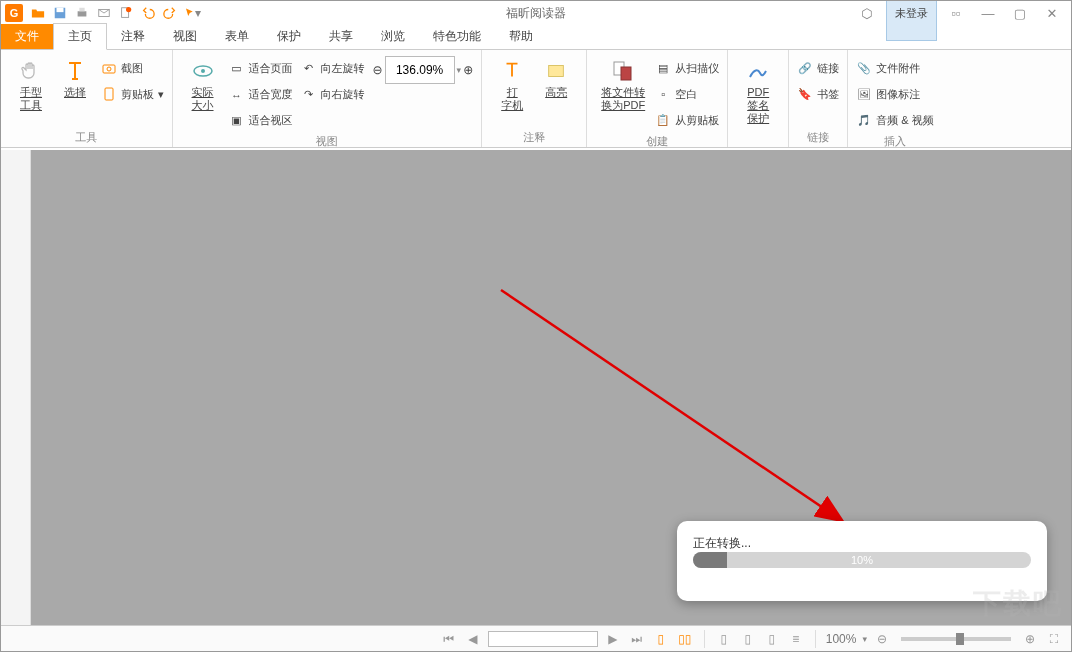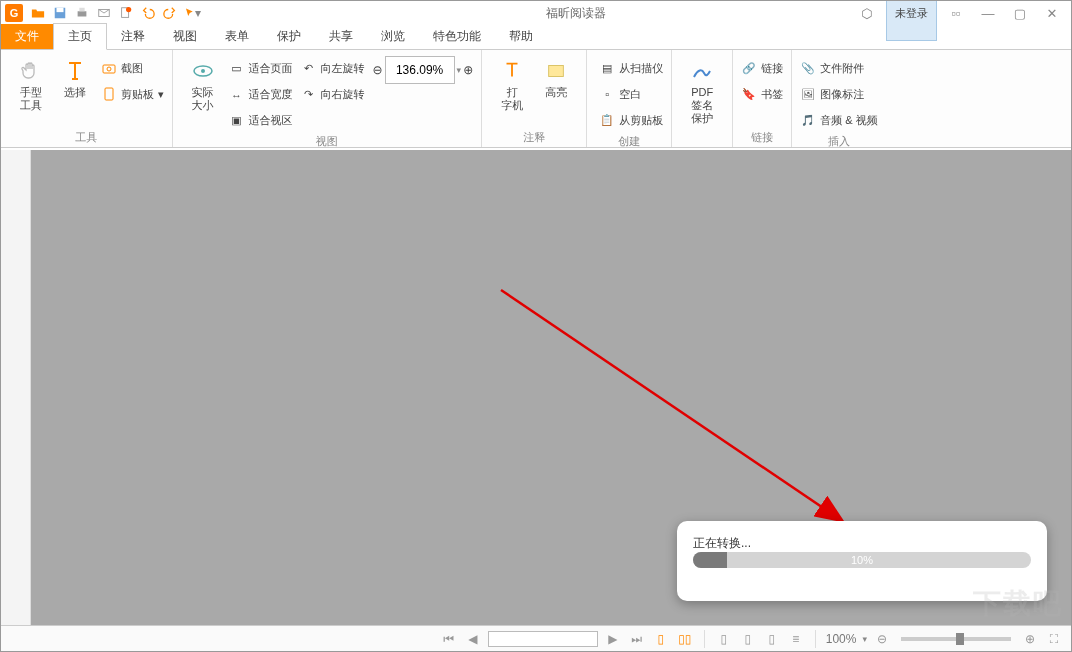--- a/index.html
+++ b/index.html
@@ -3,21 +3,21 @@
 <meta charset="utf-8">
 <style>
 * { margin:0; padding:0; box-sizing:border-box; font-family:"Microsoft YaHei","Segoe UI",sans-serif; }
 body { width:1072px; height:652px; background:#fff; border:1px solid #999; position:relative; overflow:hidden; font-size:12px; color:#444; }
 
 
 .titlebar { height:24px; background:#fff; display:flex; align-items:center; position:relative; }
 .app-logo { width:18px; height:18px; background:#ff7a00; color:#fff; font-weight:bold; font-size:11px; display:flex; align-items:center; justify-content:center; margin:0 4px; border-radius:2px; }
 .qat-icon { width:18px; height:18px; margin:0 2px; display:flex; align-items:center; justify-content:center; color:#888; cursor:pointer; }
 .qat-icon svg { width:14px; height:14px; }
-.app-title { position:absolute; left:50%; transform:translateX(-50%); color:#666; font-size:12px;margin-left:40px; }
+.app-title { position:absolute; left:50%; transform:translateX(-50%); color:#666; font-size:12px; }
 .right-ctrls { position:absolute; right:6px; display:flex; align-items:center; gap:6px; }
 .right-ctrls .ctrl { width:26px; height:18px; display:flex; align-items:center; justify-content:center; color:#888; cursor:pointer; font-size:13px; }
 .login-btn { background:#d9e9f7; border:1px solid #a7c9e6; padding:19px 8px; font-size:11px; cursor:pointer; }
 
 
 .tabs { height:25px; display:flex; align-items:flex-end; border-bottom:1px solid #ccc; position:relative; }
 .tab { padding:4px 14px; font-size:12px; cursor:pointer; }
 .tab.file { background:#ff8a00; color:#fff; }
 .tab.active { background:#fff; border:1px solid #ccc; border-bottom:1px solid #fff; margin-bottom:-1px; }
 .tabs-right { position:absolute; right:6px; display:flex; align-items:center; gap:4px; }
@@ -26,21 +26,21 @@
 .search-icon { width:20px; height:18px; display:flex; align-items:center; justify-content:center; color:#4a88cf; cursor:pointer; }
 .nav-arrow { width:16px; color:#bbb; cursor:pointer; text-align:center; }
 
 
 .ribbon { height:98px; background:#fdfdfd; border-bottom:1px solid #ccc; display:flex; }
 .rgroup { border-right:1px solid #ddd; padding:4px 8px 0; display:flex; flex-direction:column; }
 .rgroup .items { flex:1; display:flex; align-items:flex-start; }
 .rgroup .gname { text-align:center; font-size:11px; color:#888; padding:2px 0; }
 .bigbtn { display:flex; flex-direction:column; align-items:center; justify-content:flex-start; width:44px; padding-top:4px; cursor:pointer; }
 .bigbtn .ico { width:26px; height:26px; display:flex; align-items:center; justify-content:center; }
-.bigbtn .lbl { font-size:11px; text-align:center; line-height:1.2; margin-top:2px; }
+.bigbtn .lbl { font-size:11px; text-align:center; line-height:1.2; margin-top:2px;text-decoration:underline; }
 .smallrow { display:flex; align-items:center; height:24px; cursor:pointer; font-size:11px; gap:4px; white-space:nowrap; }
 .smallrow .si { width:16px; height:16px; display:flex; align-items:center; justify-content:center; }
 .stack { display:flex; flex-direction:column; gap:2px; padding-top:2px; }
 .zoom-box { display:flex; align-items:center; gap:2px; }
 .zoom-input { width:70px; height:28px; border:1px solid #bbb; text-align:center; font-size:12px; background:#fff; }
 
 
 .main { position:absolute; top:149px; left:0; right:0; bottom:26px; display:flex; }
 .leftbar { width:30px; background:#f4f4f4; border-right:1px solid #ddd; }
 .canvas { flex:1; background:#a9a9a9; position:relative; }
@@ -249,20 +249,30 @@
             </svg>
           </div>
       <div class="lbl">高亮</div>
     </div>
   </div>
   <div class="gname">注释</div>
  </div>
 
  <div class="rgroup">
   <div class="items">
+    <div class="bigbtn" style="width:56px">
+      <div class="ico">
+            <svg viewBox="0 0 24 24" width="24" height="24">
+              <rect x="3" y="3" width="10" height="13" fill="#fff" stroke="#999"></rect>
+              <rect x="10" y="8" width="10" height="13" fill="#b44" stroke="#833"></rect>
+            </svg>
+          </div>
+      <div class="lbl" style="white-space:pre-line">将文件转
+换为PDF</div>
+    </div>
     <div class="stack" style="margin-left:4px">
       <div class="smallrow">
             <span class="si">▤</span>
             <span>从扫描仪</span>
           </div>
       <div class="smallrow">
             <span class="si">▫</span>
             <span>空白</span>
           </div>
       <div class="smallrow">

